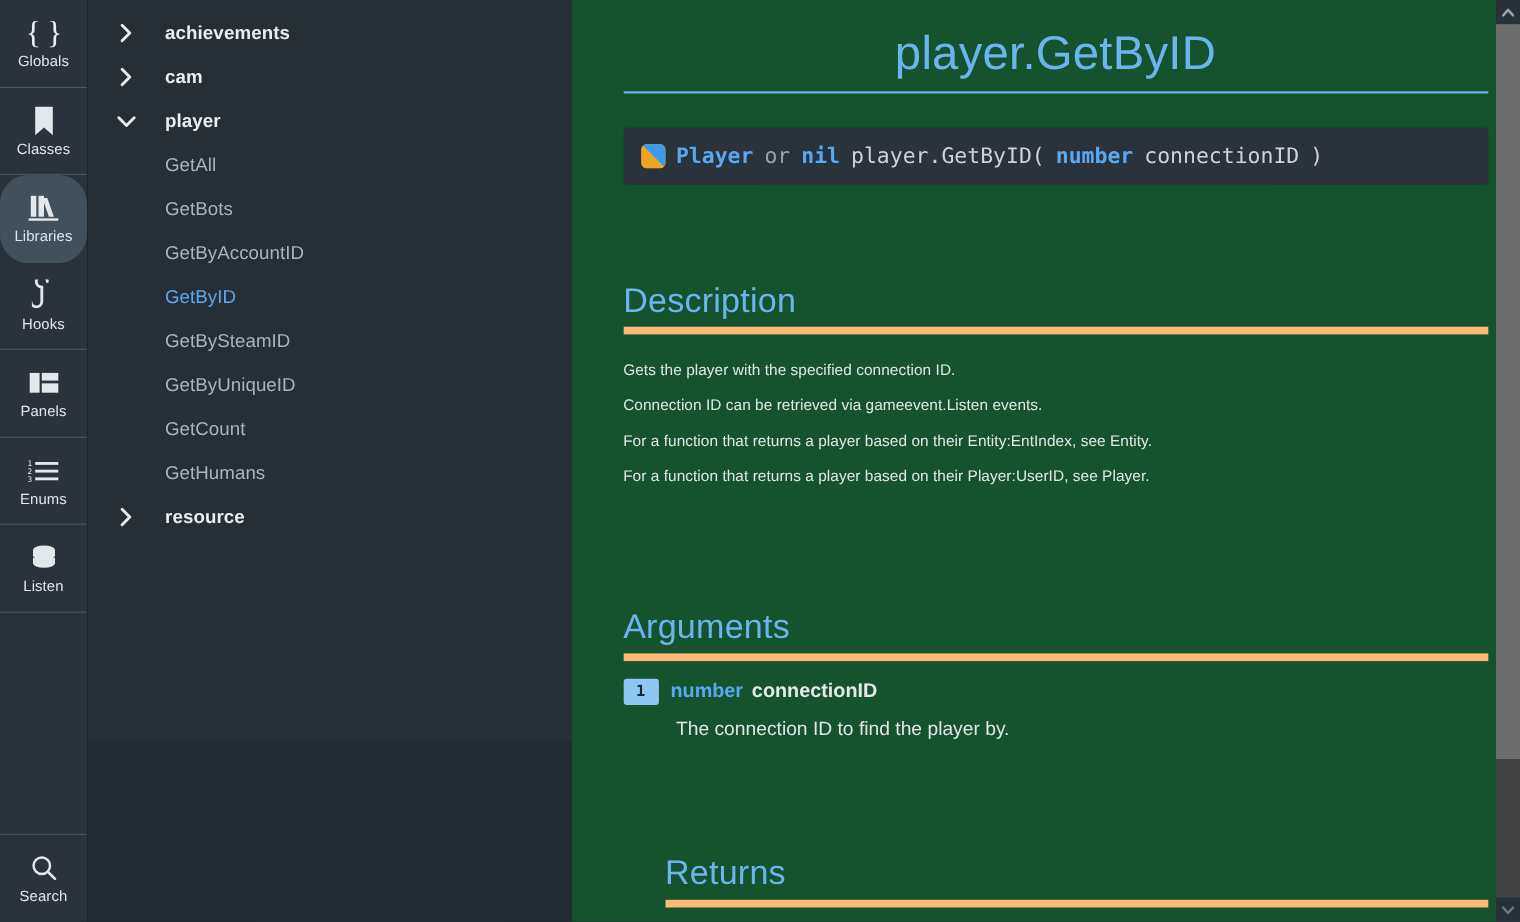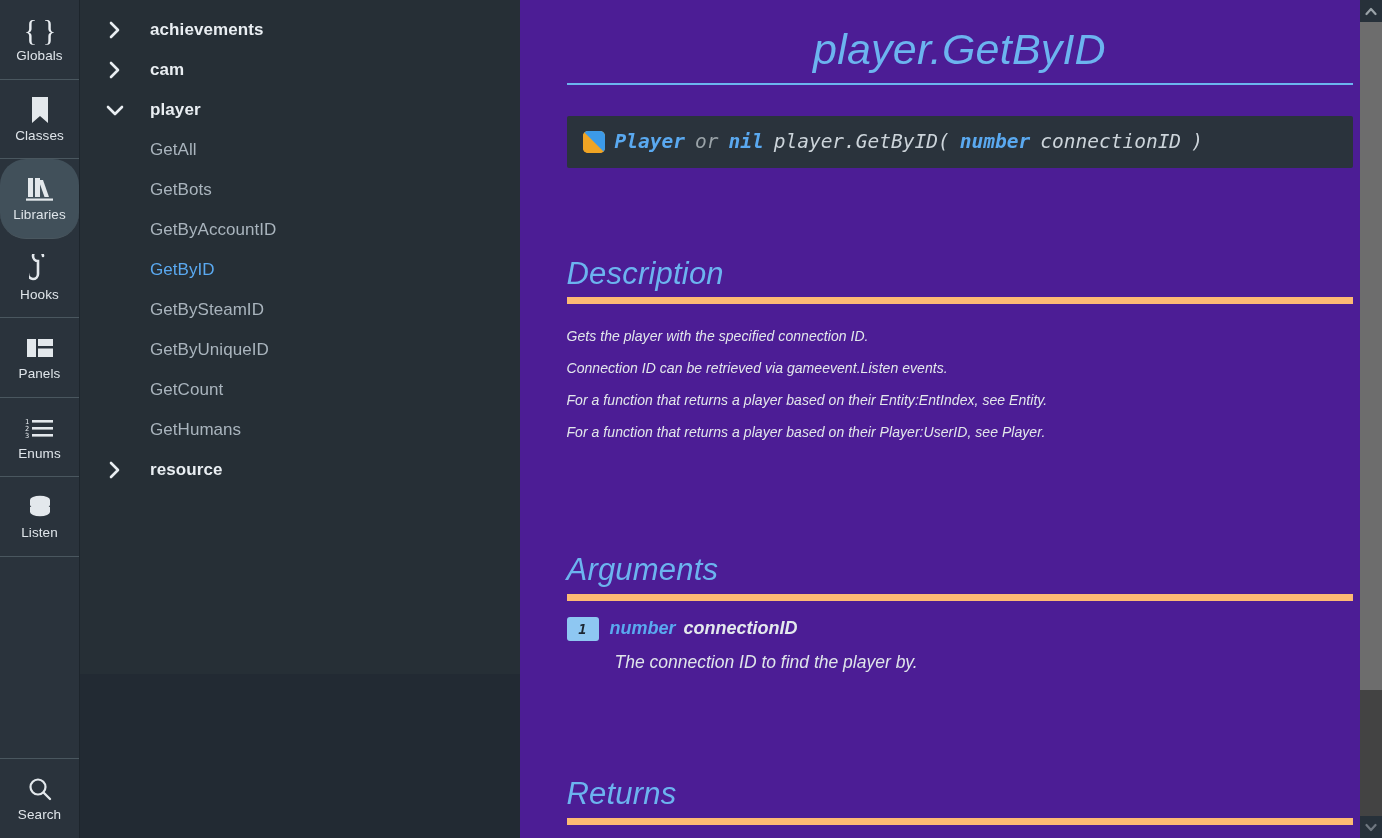--- a/index.html
+++ b/index.html
@@ -119,25 +119,24 @@
     letter-spacing: 0.05px;
   }
   .tree-row.leaf.selected .tree-label-leaf {
     color: #5aa9f0;
   }
 
   
   #main {
     flex: 1 1 auto;
     height: 838px;
-    background: #4c1d95;
+    background: #14532d;
     position: relative;
     overflow: hidden;
     padding-left: 17px;
-    font-style: italic;
   }
   #main-inner {
     width: 786px;
     margin: 0 auto;
     padding-top: 26px;
     position: relative;
   }
 
   h1#doc-title {
     margin: 0;
@@ -190,21 +189,21 @@
     font-size: 31px;
     font-weight: normal;
     color: #6cb4ef;
     letter-spacing: 0.2px;
     line-height: 1.15;
     padding-bottom: 6px;
     border-bottom: 7px solid #fdba74;
   }
   #sec-description { margin-top: 88px; }
   #sec-arguments   { margin-top: 104px; }
-  #sec-returns     { margin-top: 102px; }
+  #sec-returns     { margin-top: 102px; margin-left: 38px; }
 
   .desc-body { margin-top: 16px; }
   .desc-line {
     font-size: 14px;
     color: #e2e7eb;
     line-height: 32px;
     letter-spacing: 0.05px;
   }
 
   .args-body { margin-top: 16px; }

